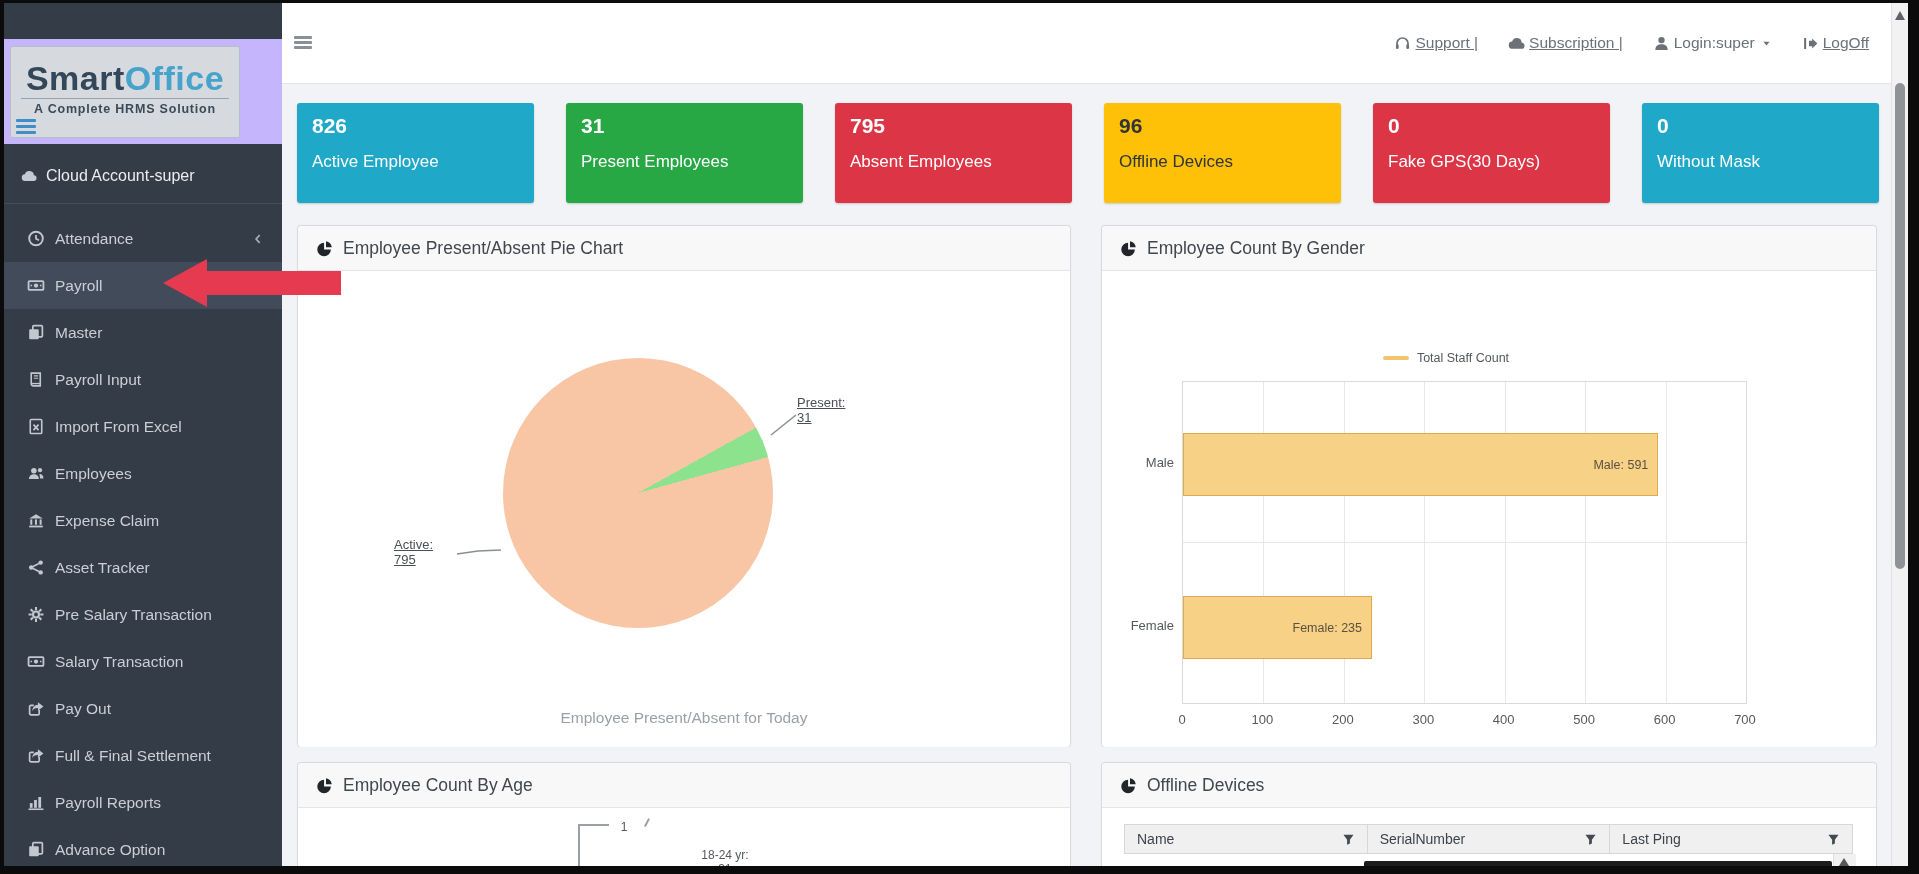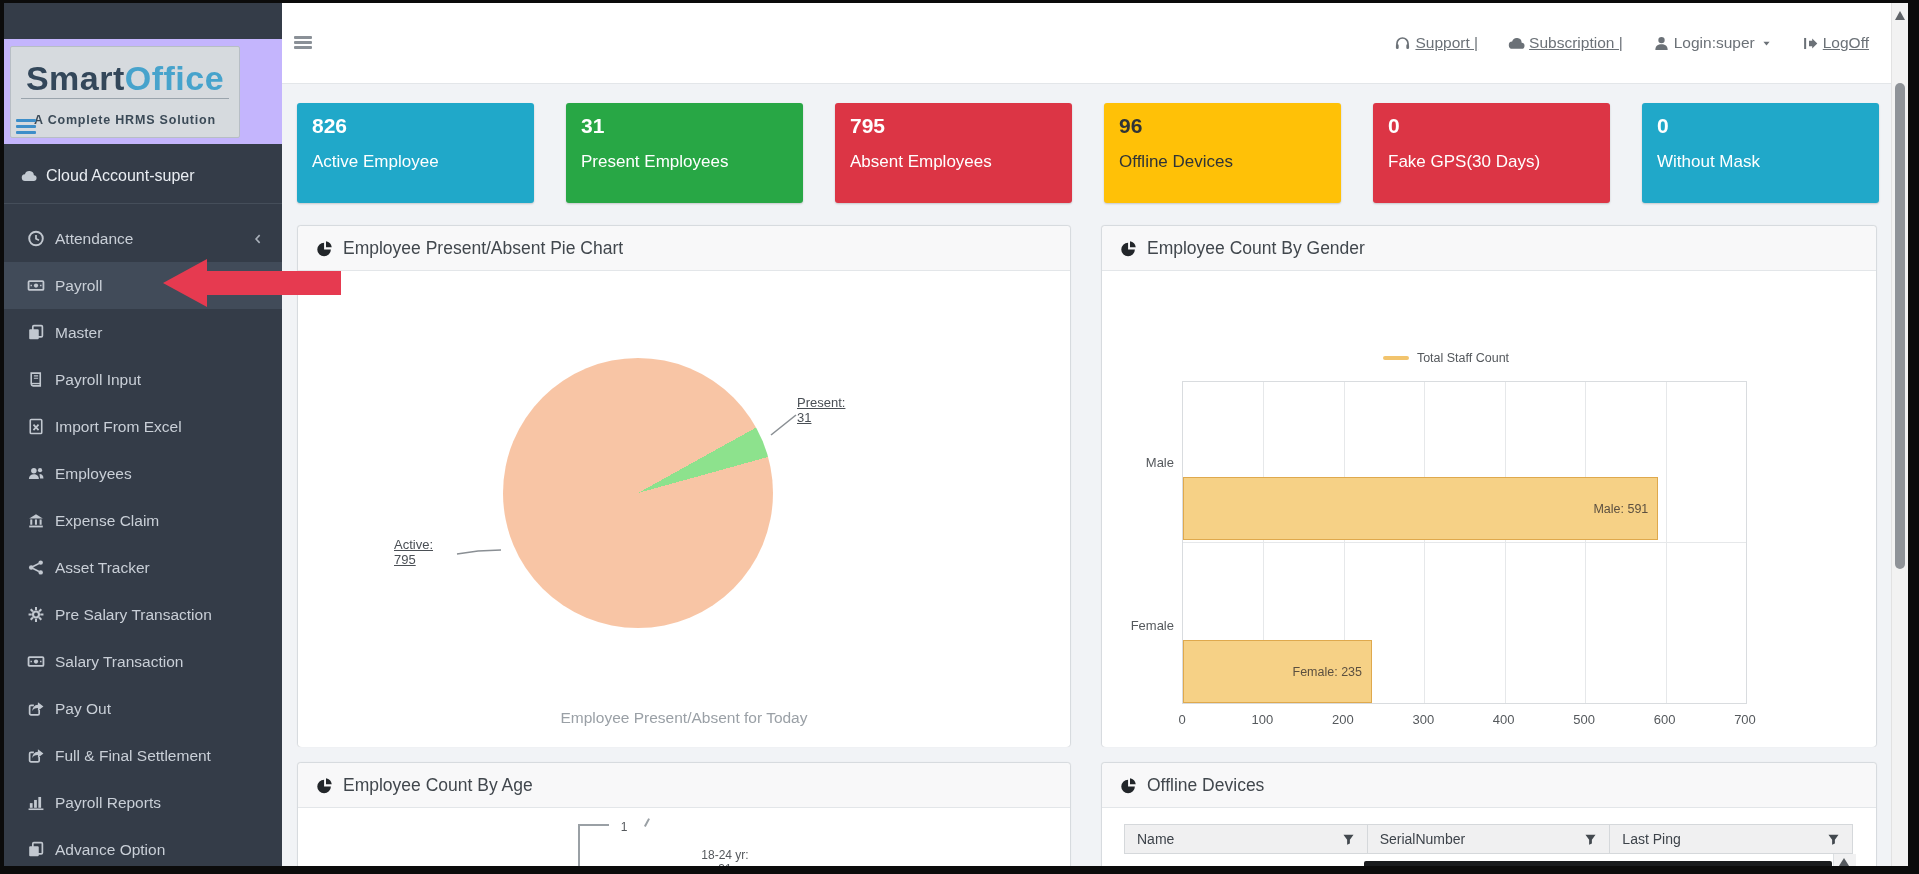--- a/index.html
+++ b/index.html
@@ -12,21 +12,21 @@
   .strip.right{left:1908px;top:0;width:11px;height:874px;}
   .strip.bottom{left:0;top:866px;width:1919px;height:8px;}
 
   
   .sidebar{position:absolute;left:4px;top:3px;width:278px;height:863px;background:#343c48;z-index:5;}
   .brand-band{position:absolute;left:0;top:0;width:278px;height:105px;background:#c4b5fd;margin-top:36px;}
   .brand-box{position:absolute;left:6px;top:7px;width:228px;height:90px;background:#d6dade;border:1px solid #b7bec5;border-radius:2px;text-align:center;}
   .brand-title{margin-top:14px;font-size:34px;font-weight:bold;letter-spacing:.5px;line-height:34px;}
   .brand-smart{color:#33475a;}
   .brand-office{color:#47a3cc;}
-  .brand-tagline{margin:3px 10px 0 10px;padding-top:14px;border-top:1px solid #9aa4ac;font-size:12.5px;font-weight:bold;letter-spacing:.8px;color:#3b4a57;}
+  .brand-tagline{margin:3px 10px 0 10px;padding-top:3px;border-top:1px solid #9aa4ac;font-size:12.5px;font-weight:bold;letter-spacing:.8px;color:#3b4a57;}
   .side-hamburger{position:absolute;left:12px;top:116px;width:20px;height:16px;cursor:pointer;}
   .side-hamburger i{display:block;height:3px;margin-bottom:3px;background:#3d8ec9;border-radius:1px;}
   .account-row{position:absolute;left:0;top:156px;width:278px;height:34px;display:flex;align-items:center;color:#e9edf2;font-size:16px;}
   .account-row .ic{width:22px;height:16px;margin-left:14px;margin-right:6px;color:#c3cad2;}
   .side-divider{position:absolute;left:0;top:200px;width:278px;height:1px;background:#454e5a;}
   .menu{position:absolute;left:0;top:212px;width:278px;}
   .mi{height:47px;display:flex;align-items:center;color:#c9cfd7;font-size:15.5px;cursor:pointer;position:relative;}
   .mi.active{background:#414b59;}
   .mi-ic{width:20px;height:17px;margin-left:22px;margin-right:9px;color:#c2c8d0;flex:none;display:inline-flex;}
   .mi-ch{position:absolute;right:18px;top:50%;transform:translateY(-50%);width:12px;height:12px;color:#aab1bb;display:inline-flex;}
@@ -75,21 +75,21 @@
   .pie-lbl.absent{left:96px;top:266px;}
   .pie-caption{position:absolute;left:0;right:0;top:438px;text-align:center;font-size:15.5px;color:#9aa0a6;}
 
   
   .g-title{position:absolute;left:94px;top:40px;width:500px;text-align:center;font-size:15.5px;color:#3a3f44;}
   .g-legend{position:absolute;left:94px;top:80px;width:500px;display:flex;justify-content:center;align-items:center;gap:8px;font-size:12.5px;color:#54585c;}
   .g-legend .dash{width:26px;height:4px;border-radius:2px;background:#f2c46d;}
   .g-plot{position:absolute;left:80px;top:110px;width:563px;height:321px;border:1px solid #d9dcdf;background:#fff;}
   .gridv{position:absolute;top:0;bottom:0;width:1px;background:#e6e8ea;}
   .gridh{position:absolute;left:0;right:0;height:1px;background:#e6e8ea;}
-  .gbar{position:absolute;left:0;background:#f6d186;border:1px solid #dfa94d;box-sizing:border-box;margin-top:44px;}
+  .gbar{position:absolute;left:0;background:#f6d186;border:1px solid #dfa94d;box-sizing:border-box;}
   .gbar-lb{position:absolute;font-size:12.5px;color:#5c5040;white-space:nowrap;}
   .g-cat{position:absolute;width:66px;text-align:right;font-size:13px;color:#55595d;}
   .g-tick{position:absolute;top:441px;width:40px;margin-left:-20px;text-align:center;font-size:13px;color:#55595d;}
 
   
   .age-line{position:absolute;background:#9aa0a5;}
   .age-lb{position:absolute;font-size:12px;color:#55595d;text-align:center;}
 
   
   .tbl{position:absolute;left:22px;top:16px;width:729px;height:30px;display:flex;border:1px solid #d5d8db;box-sizing:border-box;background:#f0f0f1;}

